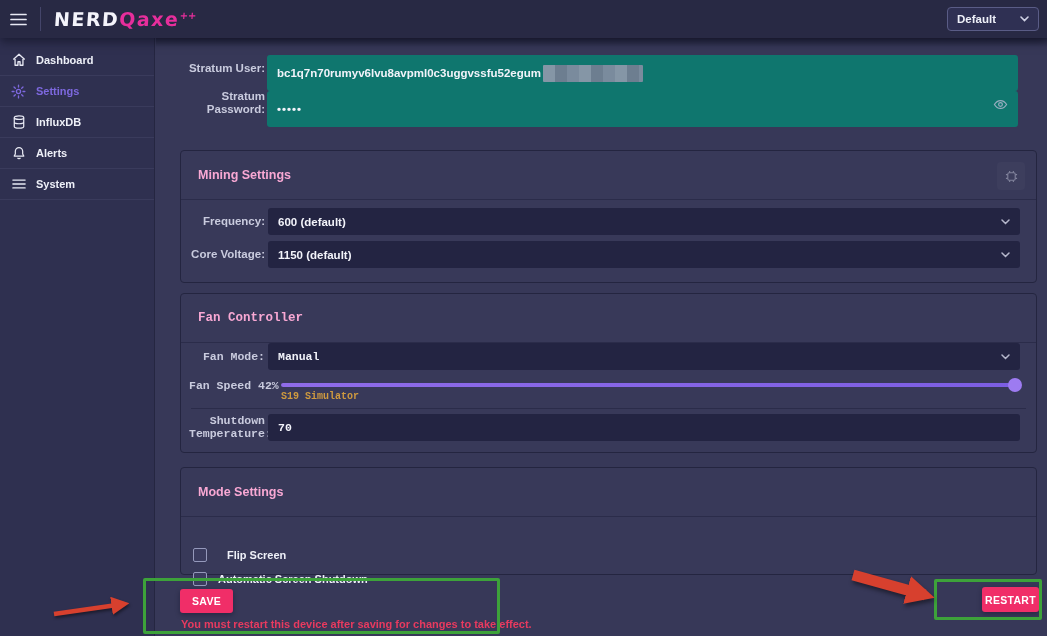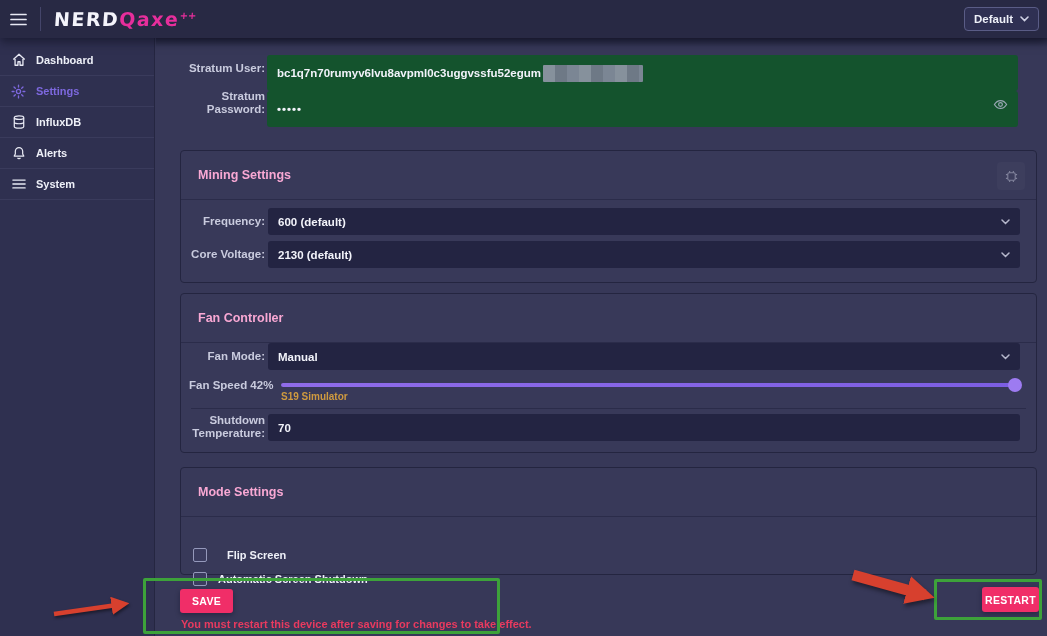--- a/index.html
+++ b/index.html
@@ -18,21 +18,21 @@
   .hamburger{ margin-left:10px; cursor:pointer; display:flex; align-items:center; }
   .topbar-divider{ width:1px; height:24px; background:#44456a; margin:0 13px 0 13px; }
   .logo{ font-family:"DejaVu Sans", sans-serif; font-weight:bold; font-size:19px; letter-spacing:1.5px; transform:skewX(-4deg); }
   .logo .nerd{ color:#f4f4fb; }
   .logo .qaxe{ color:#e72e9c; }
   .logo .sup{ color:#e72e9c; font-size:10px; vertical-align:super; letter-spacing:0; }
   .device-btn{
     position:absolute; right:8px; top:7px; height:24px; padding:0 9px;
     background:#3031564; background-color:#2f3053; border:1px solid #5a5c86; border-radius:4px;
     color:#eef0f9; font-size:11.5px; font-weight:bold;
-    display:flex; align-items:center; gap:7px; cursor:pointer;
+    display:flex; align-items:center; gap:24px; cursor:pointer;
   }
   
   .sidebar{
     position:absolute; top:38px; left:0; bottom:0; width:155px;
     background:#2f3050; border-right:1px solid #252641; padding-top:7px; z-index:5;
   }
   .side-item{
     height:31px; display:flex; align-items:center; gap:10px; padding-left:11px;
     border-bottom:1px solid #3a3b5c; cursor:pointer;
     font-size:11px; font-weight:bold; color:#eef0f8;
@@ -40,21 +40,21 @@
   .side-item .icn{ display:flex; width:15px; justify-content:center; }
   .side-item.active{ color:#7d68de; }
   .side-item.active svg *{ stroke:#7d68de; }
   
   .content{ position:absolute; left:156px; top:38px; right:0; bottom:0; }
   .flabel{
     position:absolute; text-align:right; font-size:11.5px; font-weight:600;
     color:#c9cbde; line-height:13px;
   }
   .tfield{
-    position:absolute; height:30px; background:#14532d; border-radius:3px;
+    position:absolute; height:30px; background:#0f766e; border-radius:3px;
     display:flex; align-items:center; padding:18px 10px;
     font-size:11.5px; font-weight:bold; color:#f2f3fa; cursor:text;
   }
   .censor{
     width:100px; height:17px; margin-left:2px; border-radius:1px;
     background:
       repeating-linear-gradient(90deg,#9a9cb0 0 12px,#7e8096 12px 24px,#8d8fa6 24px 36px),
       #8d8fa6;
     opacity:.85; filter:blur(.6px);
   }
@@ -216,30 +216,30 @@
       <div class="cfield" style="top:57px;">
         <span>600 (default)</span>
         <span class="chev">
             <svg width="9" height="6" viewBox="0 0 9 6">
               <path d="M1 1l3.5 3.5L8 1" stroke="#cfd1e4" stroke-width="1.5" fill="none" stroke-linecap="round"></path>
             </svg>
           </span>
       </div>
       <label class="crow-label" style="top:97px;">Core Voltage:</label>
       <div class="cfield" style="top:90px;">
-        <span>2130 (default)</span>
+        <span>1150 (default)</span>
         <span class="chev">
             <svg width="9" height="6" viewBox="0 0 9 6">
               <path d="M1 1l3.5 3.5L8 1" stroke="#cfd1e4" stroke-width="1.5" fill="none" stroke-linecap="round"></path>
             </svg>
           </span>
       </div>
     </section>
 
-    <section class="card" style="top:255px; height:160px;">
+    <section class="card" style="top:255px; height:160px;font-family:Liberation Mono, monospace;">
       <div class="card-header">
         <span>Fan Controller</span>
       </div>
       <label class="crow-label" style="top:56px;">Fan Mode:</label>
       <div class="cfield" style="top:49px;">
         <span>Manual</span>
         <span class="chev">
             <svg width="9" height="6" viewBox="0 0 9 6">
               <path d="M1 1l3.5 3.5L8 1" stroke="#cfd1e4" stroke-width="1.5" fill="none" stroke-linecap="round"></path>
             </svg>

